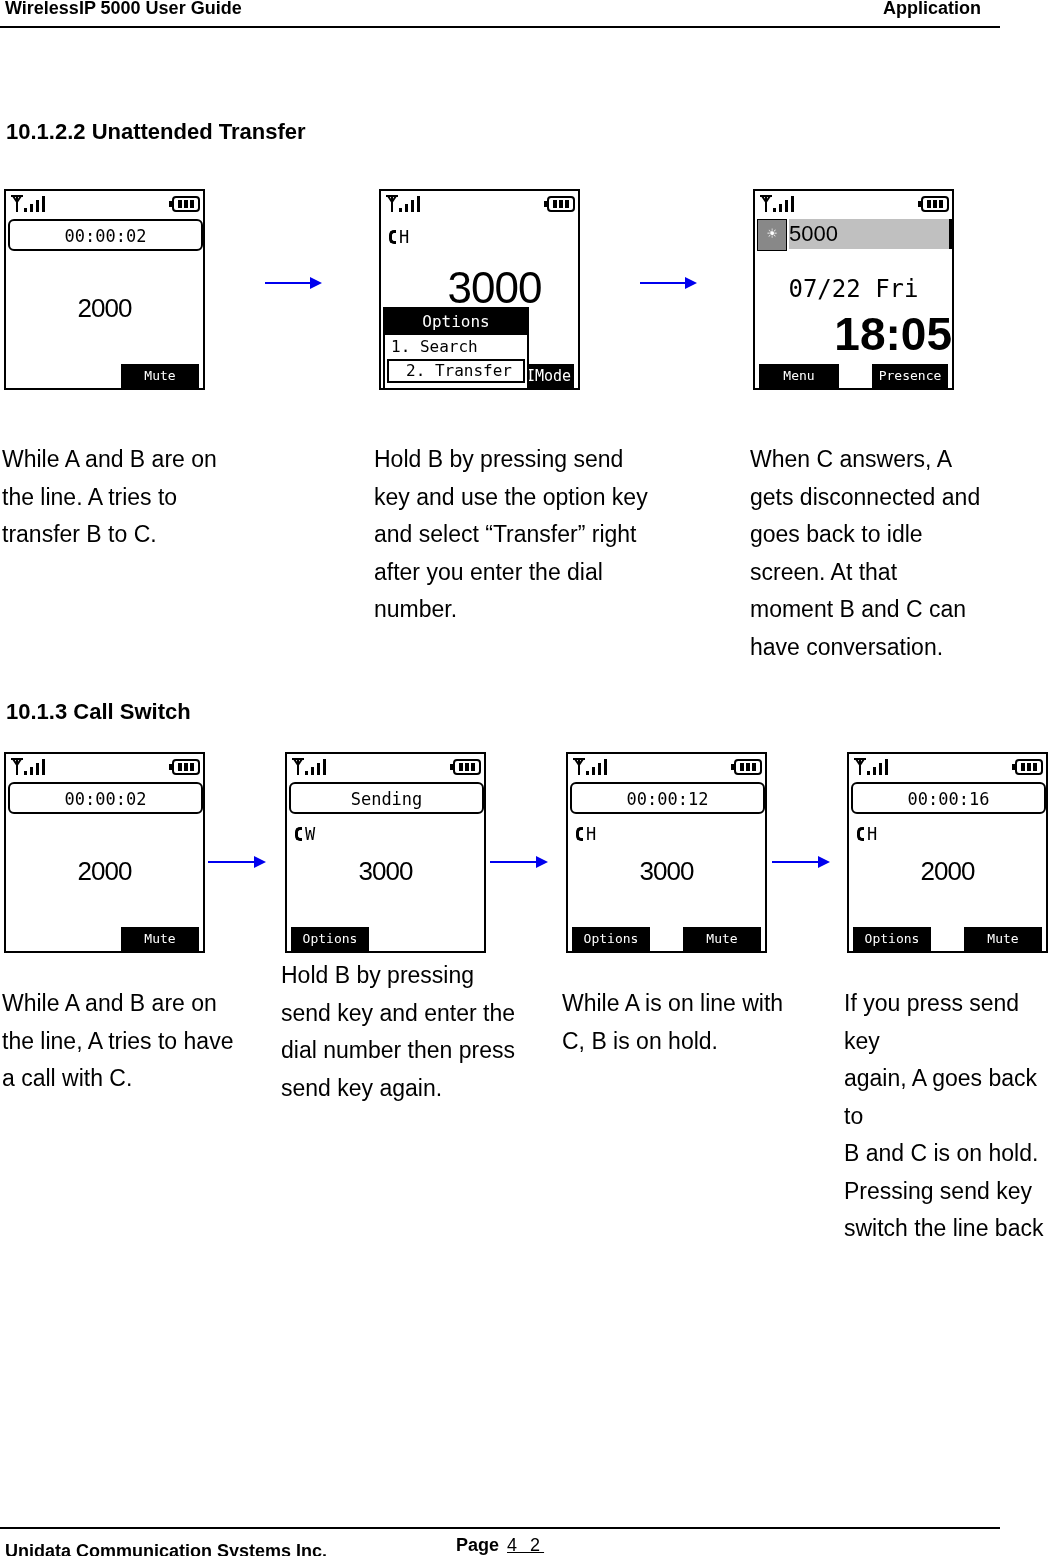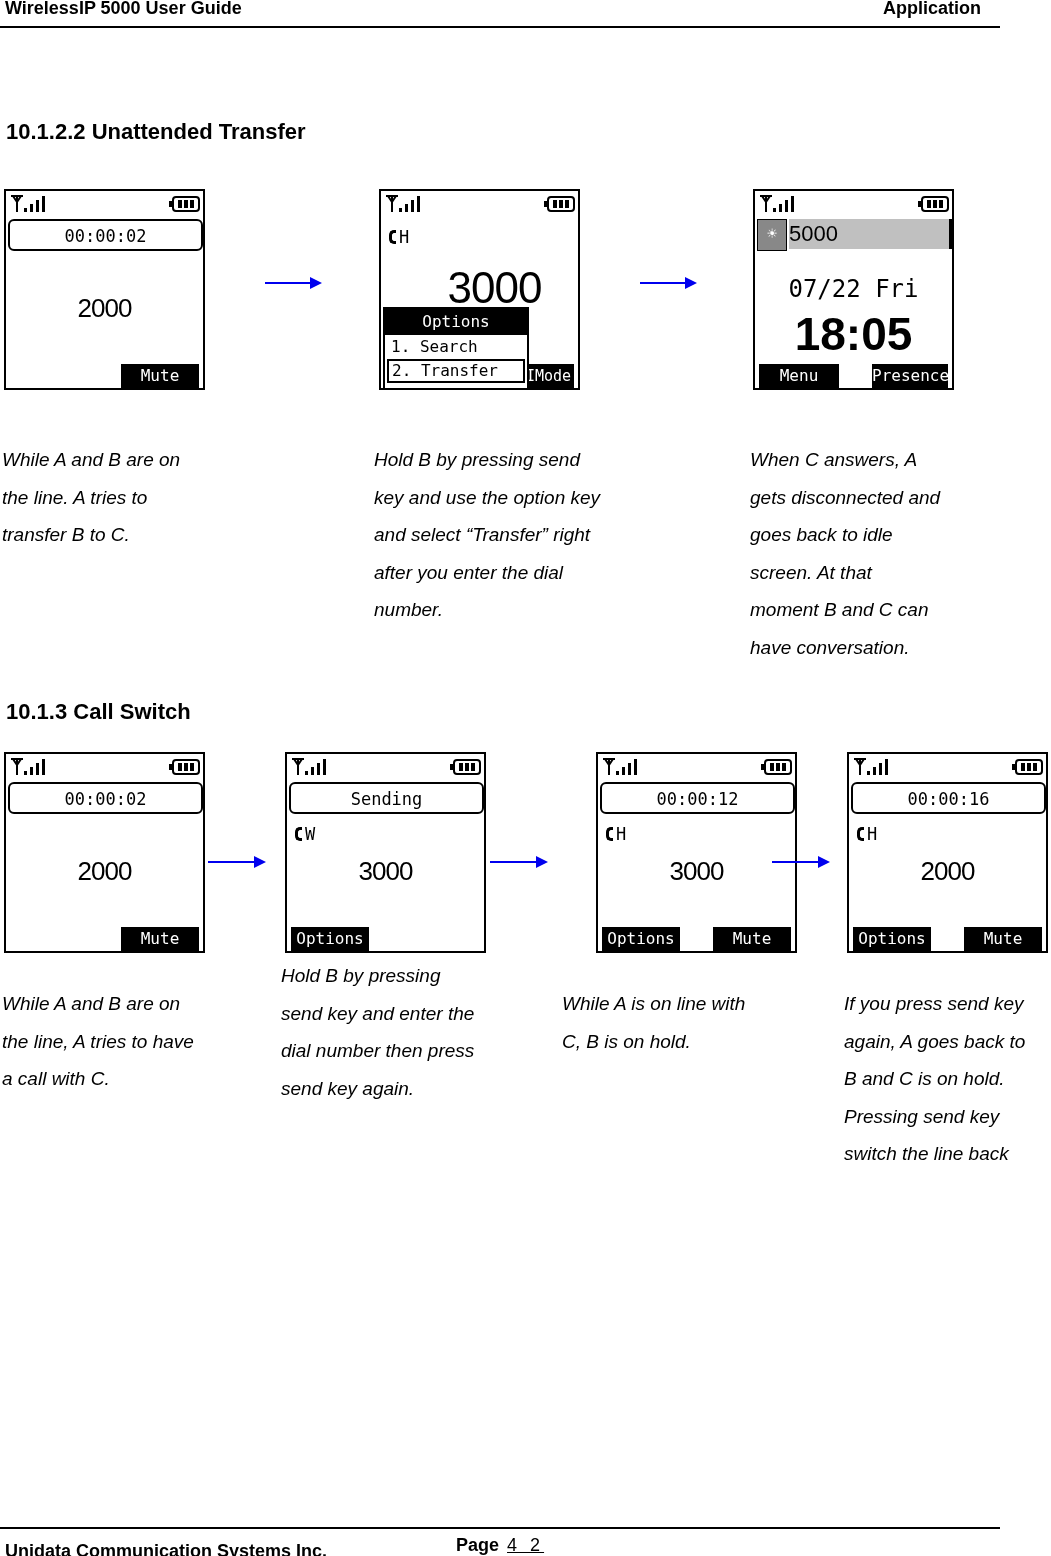--- a/index.html
+++ b/index.html
@@ -10,30 +10,30 @@
   .h2 { position:absolute; left:6px; font-weight:bold; font-size:22px; }
   .ftr { position:absolute; left:0; top:1527px; width:1000px; border-top:2px solid #000; font-weight:bold; font-size:18px; }
   .ftr .l { position:absolute; left:5px; top:12px; }
   .ftr .p { position:absolute; left:456px; top:6px; }
   .ftr .n { font-weight:normal; margin-left:8px; letter-spacing:4px;text-decoration:underline; }
   .phone { position:absolute; width:201px; height:201px; border:2px solid #000; background:#fff; font-family:"DejaVu Sans Mono", monospace; overflow:hidden; box-sizing:border-box; }
   .sig { position:absolute; left:4px; top:4px; width:40px; height:18px; }
   .bat { position:absolute; right:2px; top:5px; width:32px; height:16px; }
   .timer { position:absolute; left:2px; right:0; top:28px; height:32px; border:2px solid #000; border-radius:6px; font-size:17px; text-align:center; line-height:30px; box-sizing:border-box; }
   .num { position:absolute; left:0; right:0; top:102px; text-align:center; font-size:26px; font-family:"Liberation Sans Narrow","Liberation Sans", sans-serif; letter-spacing:-1px; }
-  .sk { position:absolute; bottom:0; height:24px; background:#000; color:#fff; font-size:16px; line-height:24px; text-align:center; }
+  .sk { position:absolute; bottom:0; height:24px; background:#000; color:#fff; font-size:13px; line-height:24px; text-align:center; }
   .ch { position:absolute; left:8px; top:70px; font-size:17px; }
   .ch b { display:inline-block; width:7px; height:14px; border:3px solid #000; border-right:none; border-radius:5px 0 0 5px; box-sizing:border-box; margin-right:3px; vertical-align:-1px; }
   .arrow { position:absolute; height:2px; background:#0000ee; }
   .arrow:after { content:""; position:absolute; right:-2px; top:-5px; border-left:12px solid #0000ee; border-top:6px solid transparent; border-bottom:6px solid transparent; }
-  .desc { position:absolute; font-size:19px; line-height:37.5px;font-style:italic; }
+  .desc { position:absolute; font-size:23px; line-height:37.5px; }
   .opt { position:absolute; left:2px; top:116px; width:142px; height:80px; border:2px solid #000; background:#fff; }
   .opt .t { height:26px; background:#000; color:#fff; text-align:center; font-size:16px; line-height:26px; }
   .opt .i { font-size:16px; padding-left:6px; line-height:24px; }
-  .opt .sel { margin:0 2px; border:2px solid #000; padding-left:3px; line-height:20px; }
+  .opt .sel { margin:0 2px; border:2px solid #000; padding-left:17px; line-height:20px; }
 </style>
 </head>
 <body>
 
 <div class="hdr">
   <span class="l">WirelessIP 5000 User Guide</span>
   <span class="r">Application</span>
 </div>
 
 <div class="h2" style="top:119px">10.1.2.2 Unattended Transfer</div>
@@ -98,21 +98,21 @@
   <svg class="bat" viewBox="0 0 32 16">
       <rect x="4" y="1" width="26" height="14" rx="3" fill="none" stroke="#000" stroke-width="2"></rect>
       <rect x="0" y="5" width="4" height="6"></rect>
       <rect x="9" y="4" width="4" height="8"></rect>
       <rect x="15" y="4" width="4" height="8"></rect>
       <rect x="21" y="4" width="4" height="8"></rect>
     </svg>
   <div style="position:absolute;left:2px;top:28px;width:28px;height:30px;background:#888;border:1px solid #000;color:#fff;text-align:center;line-height:28px;font-size:16px">☀</div>
   <div style="position:absolute;left:34px;right:0;top:28px;height:30px;background:#c0c0c0;border-right:3px solid #000;text-align:left;font-size:22px;line-height:30px;font-family:'Liberation Sans',sans-serif">5000</div>
   <div style="position:absolute;left:0;right:0;top:84px;text-align:center;font-size:24px">07/22 Fri</div>
-  <div style="position:absolute;left:0;right:0;top:116px;text-align:center;font-size:46px;font-weight:bold;font-family:'Liberation Sans',sans-serif">18:05</div>
+  <div style="position:absolute;left:0;right:0;top:116px;text-align:right;font-size:46px;font-weight:bold;font-family:'Liberation Sans',sans-serif">18:05</div>
   <div class="sk" style="left:4px;width:80px">Menu</div>
   <div class="sk" style="right:4px;width:76px">Presence</div>
 </div>
 
 <div class="desc" style="left:2px;top:441px">
   <div>While A and B are on</div>
     <div>the line. A tries to</div>
     <div>transfer B to C.</div>
 </div>
 <div class="desc" style="left:374px;top:441px">
@@ -171,21 +171,21 @@
       <rect x="21" y="4" width="4" height="8"></rect>
     </svg>
   <div class="timer">Sending</div>
   <div class="ch"><b></b><span>W</span></div>
   <div class="num">3000</div>
   <div class="sk" style="left:4px;width:78px">Options</div>
 </div>
 
 <div class="arrow" style="left:490px;top:861px;width:56px"></div>
 
-<div class="phone" style="left:596px;top:752px">
+<div class="phone" style="left:566px;top:752px">
   <svg class="sig" viewBox="0 0 40 18">
       <path d="M1 1h12M7 1v16M3 1l4 6 4-6" stroke="#000" stroke-width="2" fill="none"></path>
       <rect x="14" y="13" width="3" height="4"></rect>
       <rect x="20" y="9" width="3" height="8"></rect>
       <rect x="26" y="5" width="3" height="12"></rect>
       <rect x="32" y="1" width="3" height="16"></rect>
     </svg>
   <svg class="bat" viewBox="0 0 32 16">
       <rect x="4" y="1" width="26" height="14" rx="3" fill="none" stroke="#000" stroke-width="2"></rect>
       <rect x="0" y="5" width="4" height="6"></rect>

